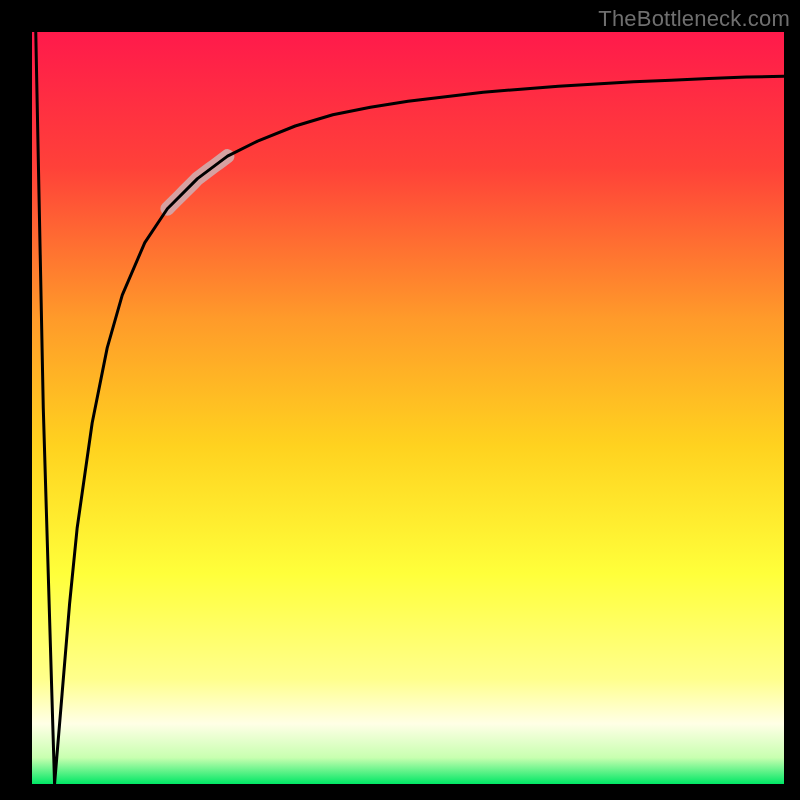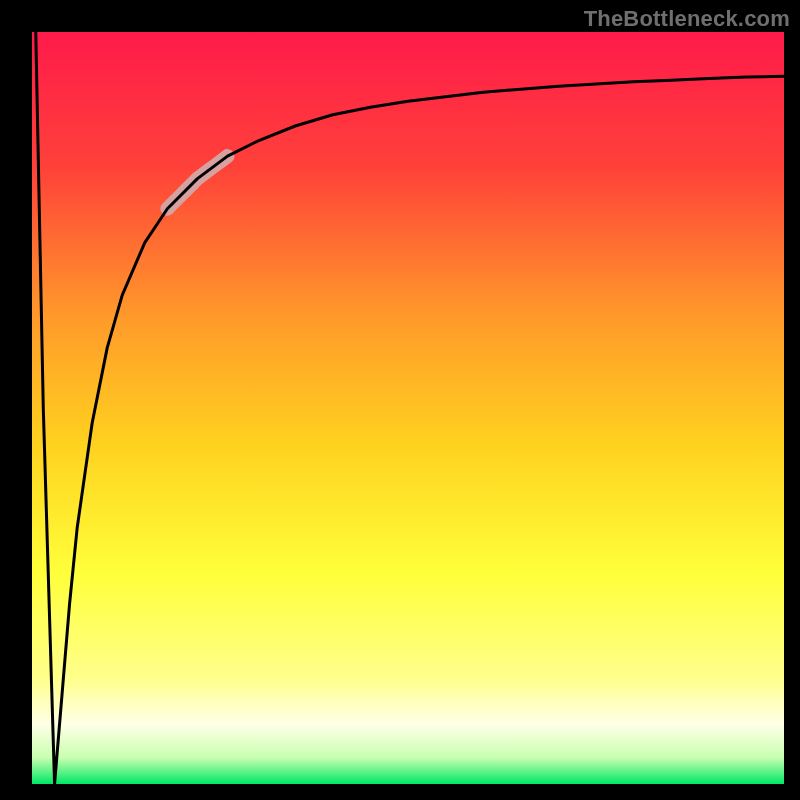--- a/index.html
+++ b/index.html
@@ -24,21 +24,21 @@
     width: 752px;
     height: 752px;
     overflow: hidden;
   }
   .watermark {
     position: absolute;
     top: 6px;
     right: 10px;
     color: #6f6f6f;
     font-size: 22px;
-    font-weight: 700;
+    font-weight: 400;
     letter-spacing: 0.2px;
     font-family: Arial, Helvetica, sans-serif;
   }
   svg {
     display: block;
   }
 </style>
 </head>
 <body>
 

